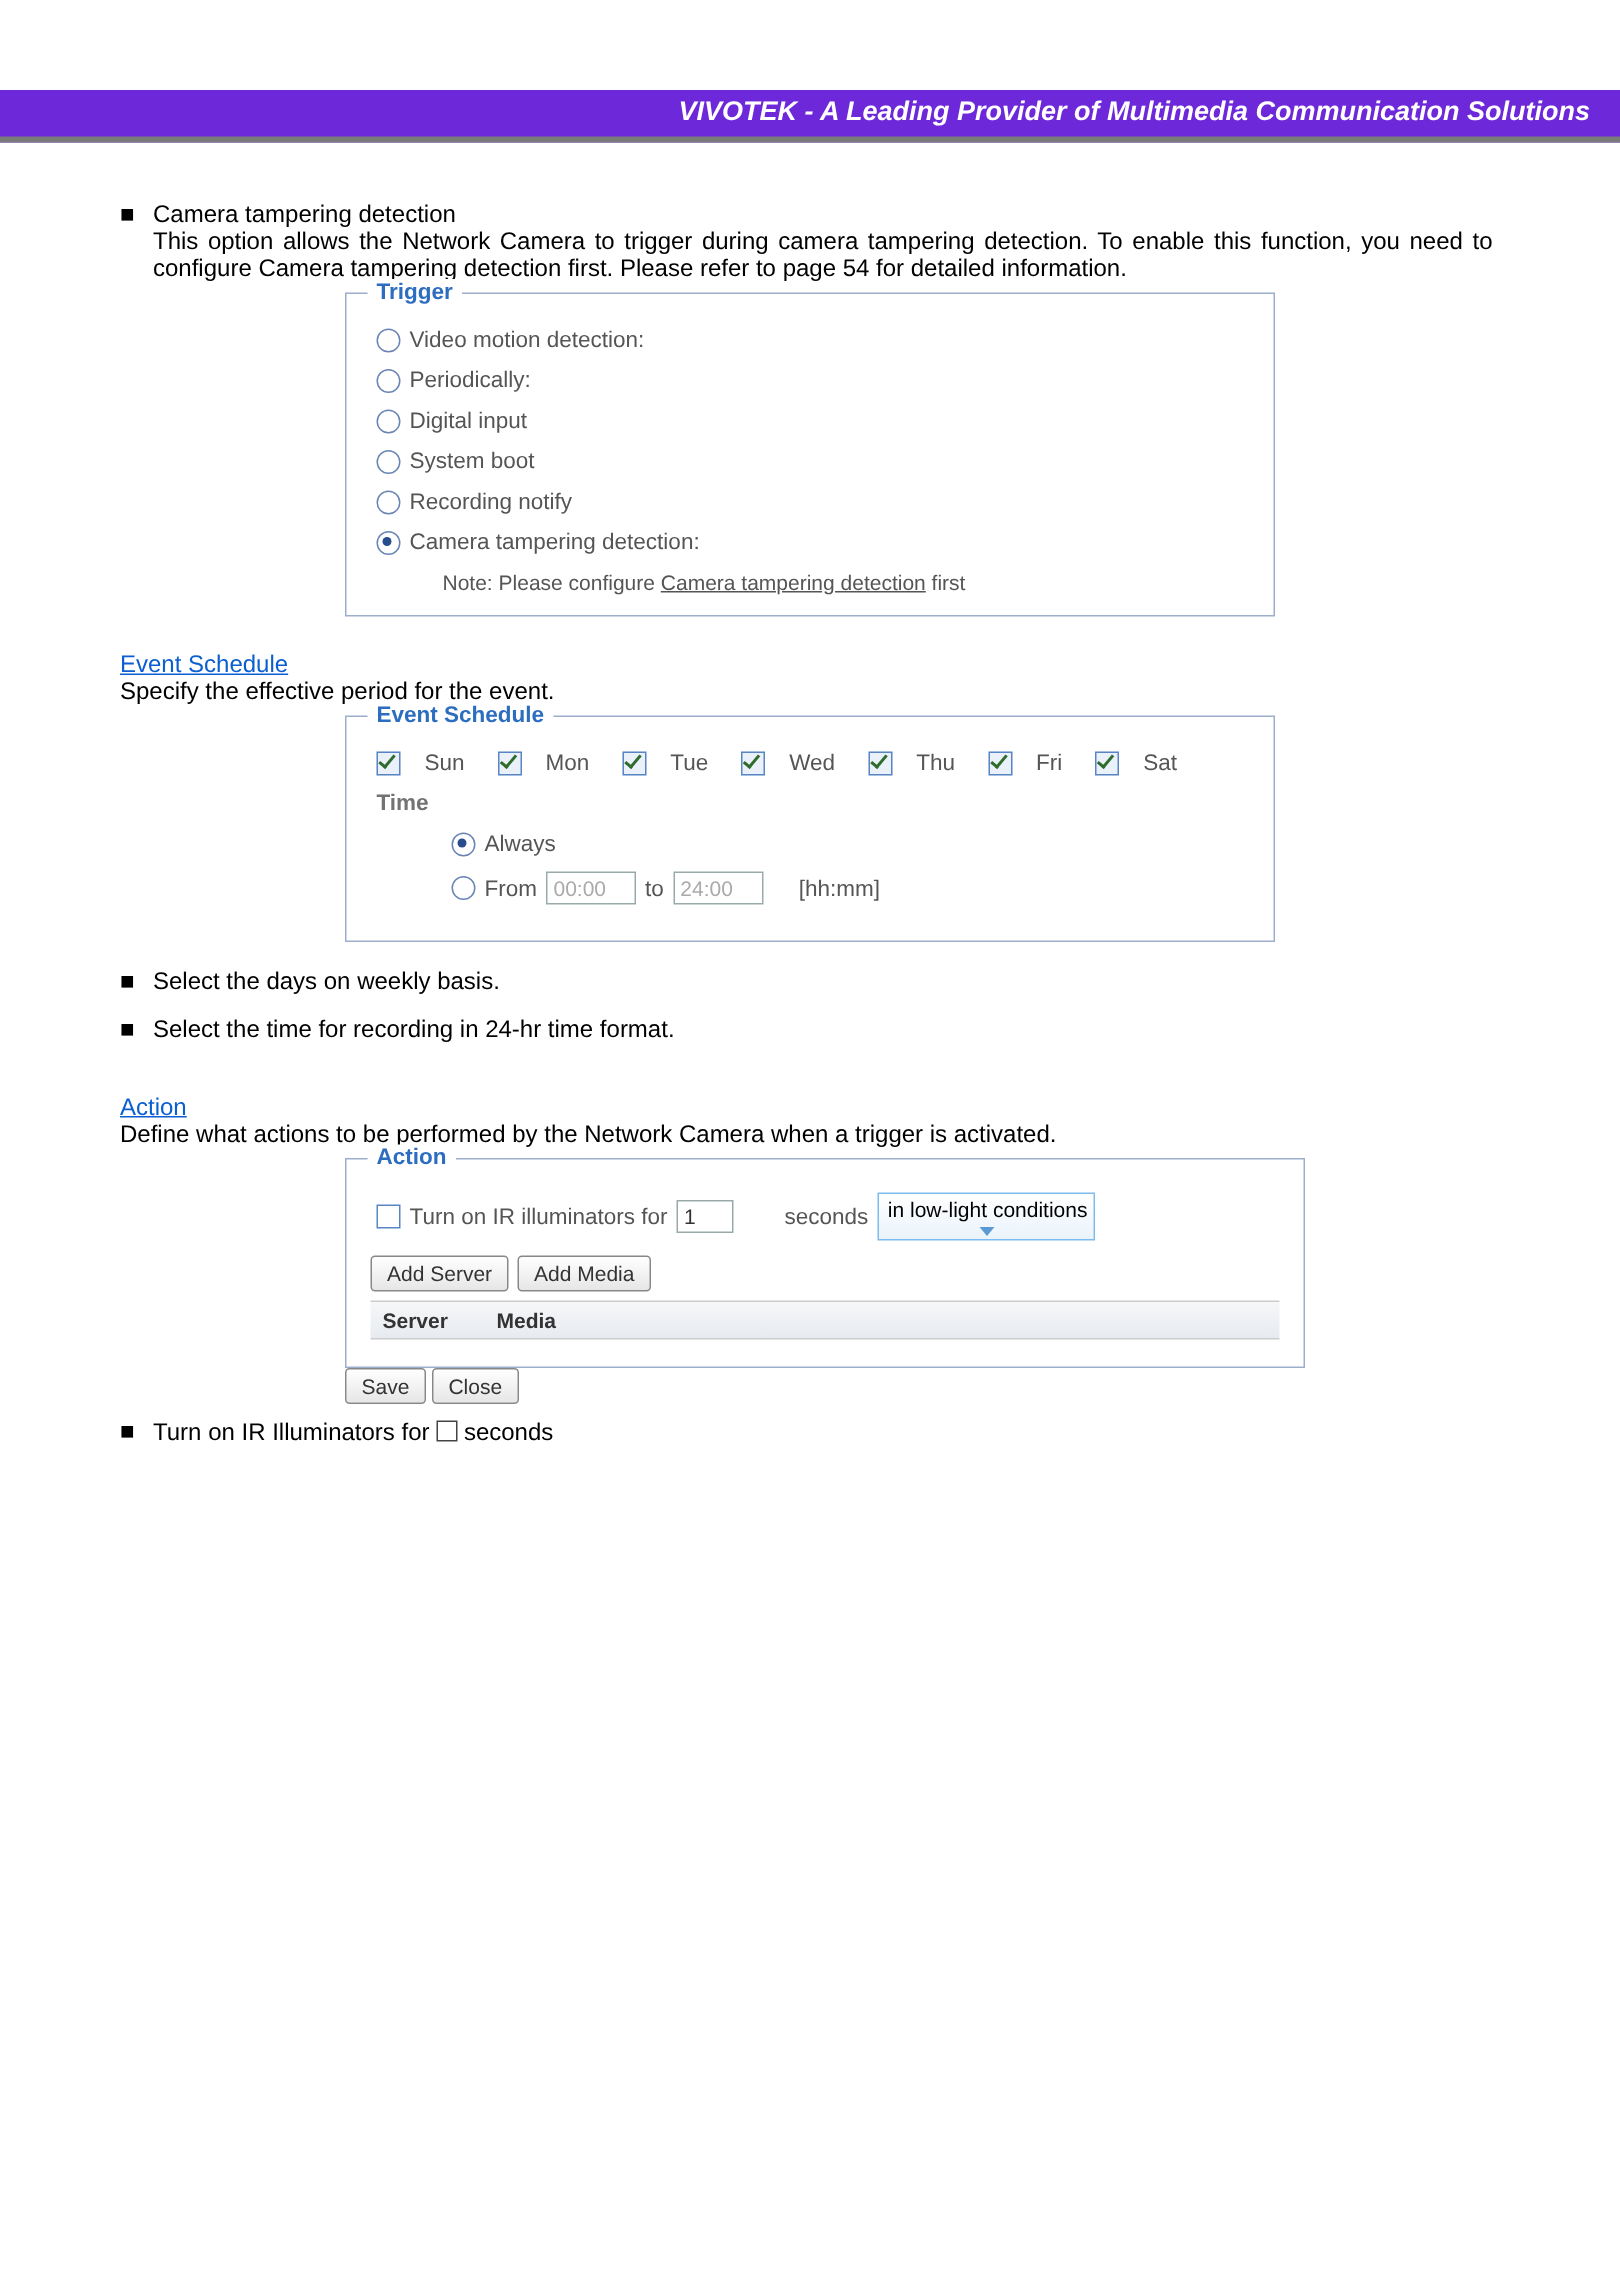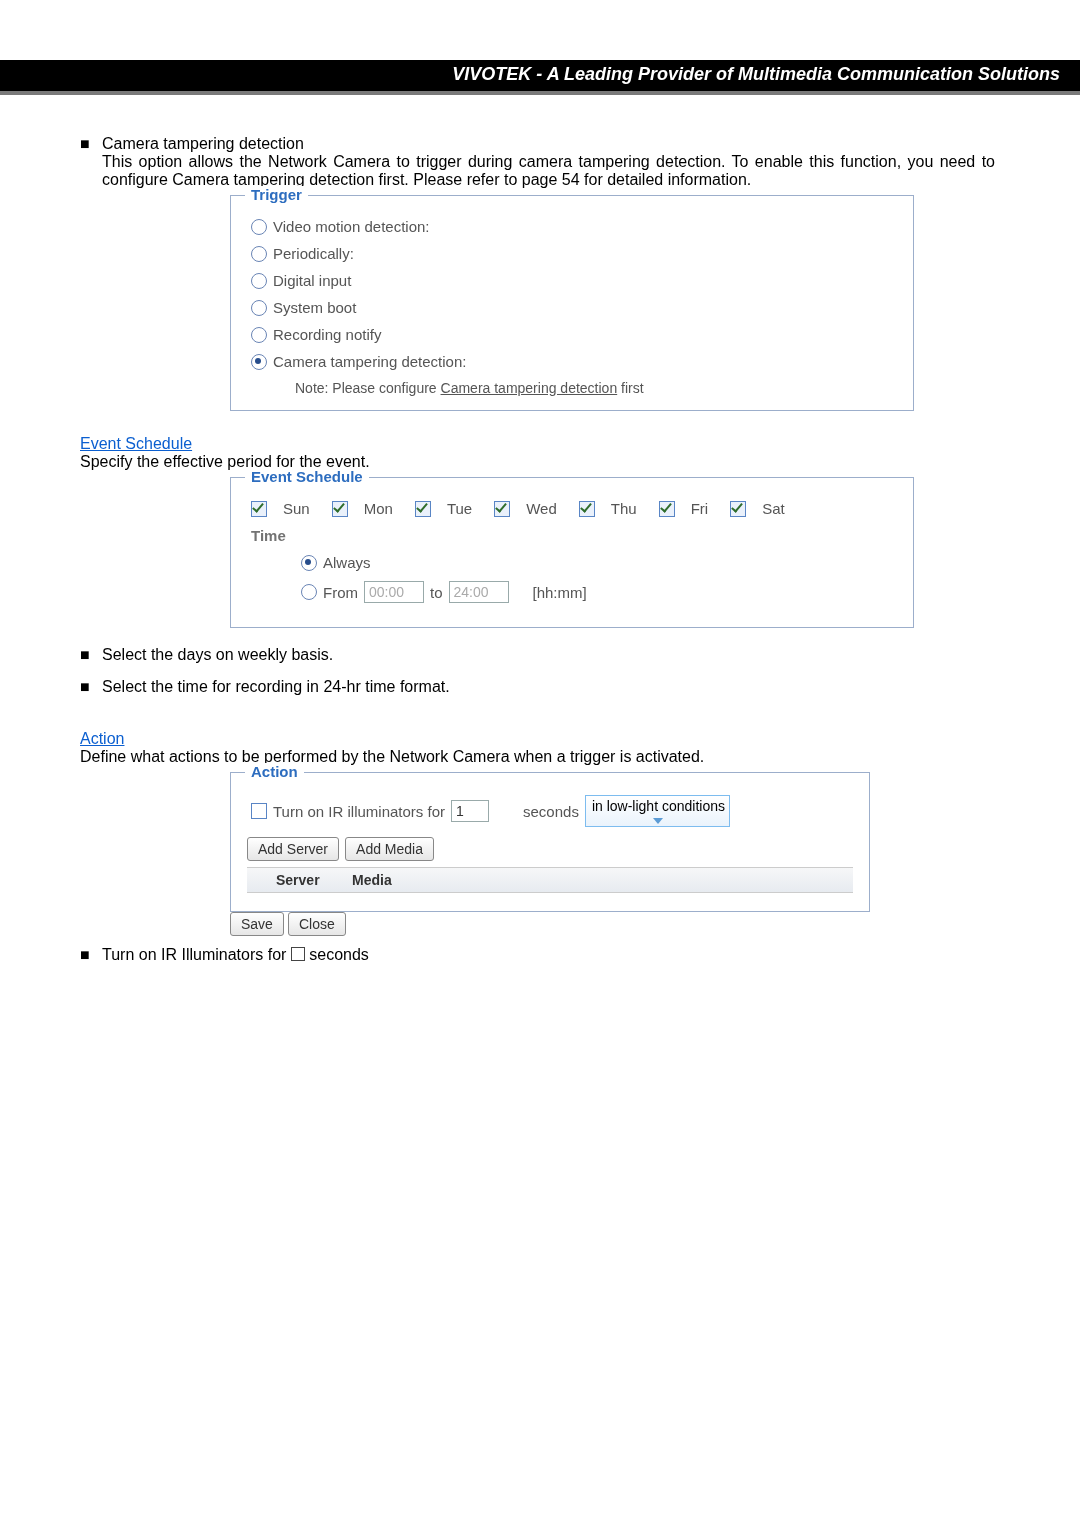--- a/index.html
+++ b/index.html
@@ -10,42 +10,42 @@
     font-size: 16px;
   }
   .page {
     width: 1080px;
     min-height: 1527px;
     margin: 0 auto;
     position: relative;
     background: #fff;
   }
   .banner {
-    background: #000000;
+    background: #6d28d9;
     border-bottom: 4px solid #7a7a7a;
     padding: 4px 20px 6px;
     margin-top: 60px;
     text-align: right;
   }
   .banner span {
     color: #fff;
     font-style: italic;
     font-weight: bold;
     font-size: 18px;
   }
   .content {
     padding: 40px 85px 0 80px;
   }
   p { margin: 0; }
   .bullet-row { display: flex; }
   .bullet { width: 22px; flex:0 0 22px; }
   .para-in { margin-left: 22px; text-align: justify; }
   .sec-title { color: #0b5fd0; text-decoration: underline; }
   .figure {
-    width: 684px;
+    width: 620px;
     margin-left: 150px;
   }
   .fieldset {
     border: 1px solid #9caecb;
     padding: 12px 16px 14px;
     margin-top: 6px;
     position: relative;
   }
   .legend {
     color: #2d6dbf;
@@ -87,21 +87,20 @@
   }
   .btn {
     border:1px solid #888; background:linear-gradient(#fff,#e6e6e6);
     padding:3px 10px; font-size:14px; color:#333; border-radius:3px;
     display:inline-block;
   }
   .tbl-hdr {
     display:flex; border-top:1px solid #ccc; border-bottom:1px solid #ccc;
     background:linear-gradient(#f6f7f8,#e7ebf0); font-size:14px; color:#333;
     font-family: Verdana, Arial, sans-serif;
-    padding-left: 21px;
   }
   .tbl-hdr div { padding:4px 8px; }
   .sel {
     border:1px solid #7dbcef; background:linear-gradient(#fff,#eaf3fc);
     display:inline-flex; align-items:center; padding:2px 4px 2px 6px; font-size:14px; gap:4px;flex-direction:column;
   }
   .sel .arrow { width:0;height:0;border-left:5px solid transparent;border-right:5px solid transparent;border-top:6px solid #5b9bd5; }
   .smallchk {
     width:12px;height:12px;border:1px solid #444;display:inline-block;position:relative;top:1px;
   }

